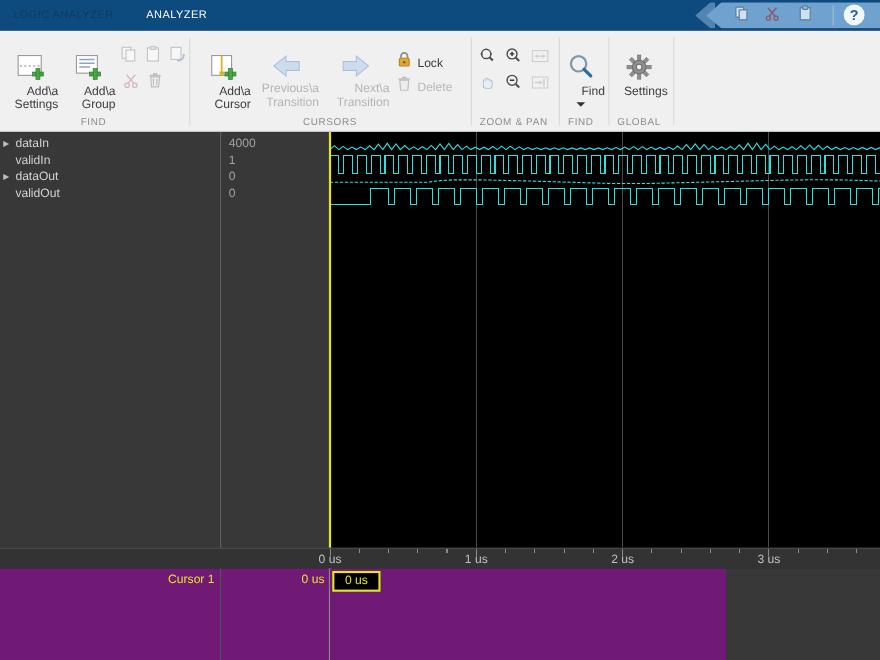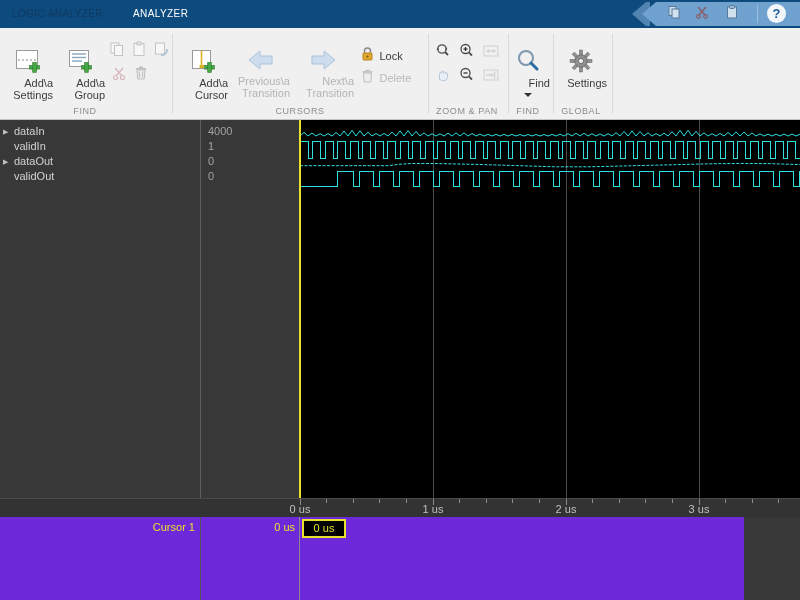--- a/index.html
+++ b/index.html
@@ -55,21 +55,21 @@
   #cursor-line{left:299px;top:120px;width:2px;height:399px;background:#e6e22e;}
 
   
   #axis-strip{left:0;top:498px;width:800px;height:19px;background:#333333;
      border-top:1px solid #4a4a4a;box-sizing:border-box;}
   .axis-label{top:4px;font-size:11px;color:#c0c0c0;transform:translateX(-50%);
      white-space:nowrap;}
   #axis-svg{left:300px;top:0px;}
 
   
-  #bottom-panel{left:0;top:517px;width:744px;height:83px;background:#6d28d9;}
+  #bottom-panel{left:0;top:517px;width:660px;height:83px;background:#701a75;}
   #bp-name-sep{left:200px;top:0;width:1px;height:83px;background:#555555;}
   #bp-cursor-tail{left:299px;top:0;width:1px;height:83px;background:#8a8a8a;}
   #cursor-name{left:0;top:4px;width:195px;text-align:right;font-size:11px;
      color:#e6e22e;}
   #cursor-value{left:200px;top:4px;width:95px;text-align:right;font-size:11px;
      color:#e6e22e;}
   #cursor-flag{left:302px;top:2px;width:40px;height:15px;background:#000;
      border:2px solid #e6e22e;color:#e6e22e;font-size:11px;line-height:15px;
      text-align:center;}
 

